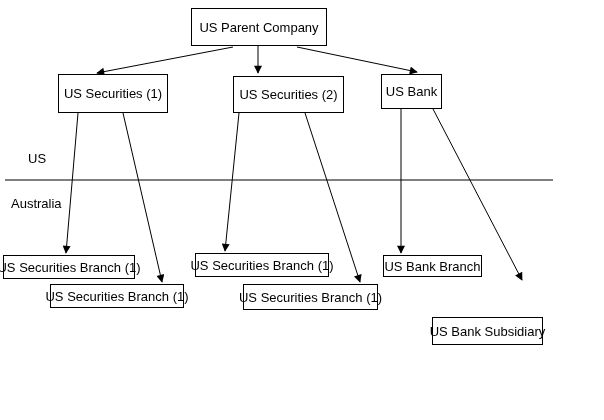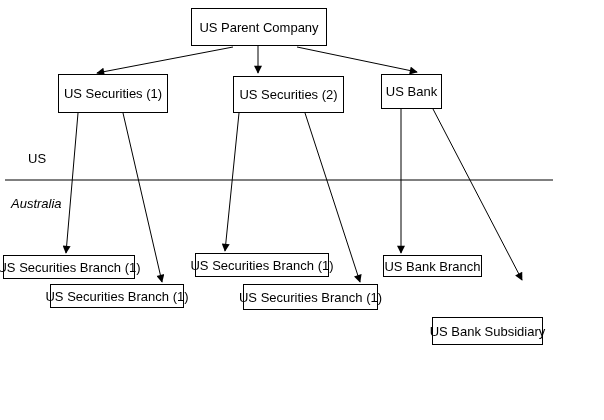--- a/index.html
+++ b/index.html
@@ -76,21 +76,21 @@
   <div class="node" style="left:191px; top:8px; width:136px; height:38px;">US Parent Company</div>
 
   <div class="node" style="left:58px; top:74px; width:110px; height:39px;">US Securities (1)</div>
 
   <div class="node" style="left:205px; top:76px; width:111px; height:37px;margin-left:28px;">US Securities (2)</div>
 
   <div class="node" style="left:381px; top:74px; width:61px; height:35px;text-align:right;">US Bank</div>
 
   <div class="region-label" style="left:28px; top:151px;">US</div>
 
-  <div class="region-label" style="left:11px; top:196px;font-style:italic;">Australia</div>
+  <div class="region-label" style="left:11px; top:196px;">Australia</div>
 
   <div class="node" style="left:3px; top:255px; width:132px; height:24px;">US Securities Branch (1)</div>
 
   <div class="node" style="left:50px; top:284px; width:134px; height:24px;">US Securities Branch (1)</div>
 
   <div class="node" style="left:195px; top:253px; width:134px; height:24px;">US Securities Branch (1)</div>
 
   <div class="node" style="left:243px; top:284px; width:135px; height:26px;">US Securities Branch (1)</div>
 
   <div class="node" style="left:383px; top:255px; width:99px; height:22px;text-align:right;">US Bank Branch</div>

